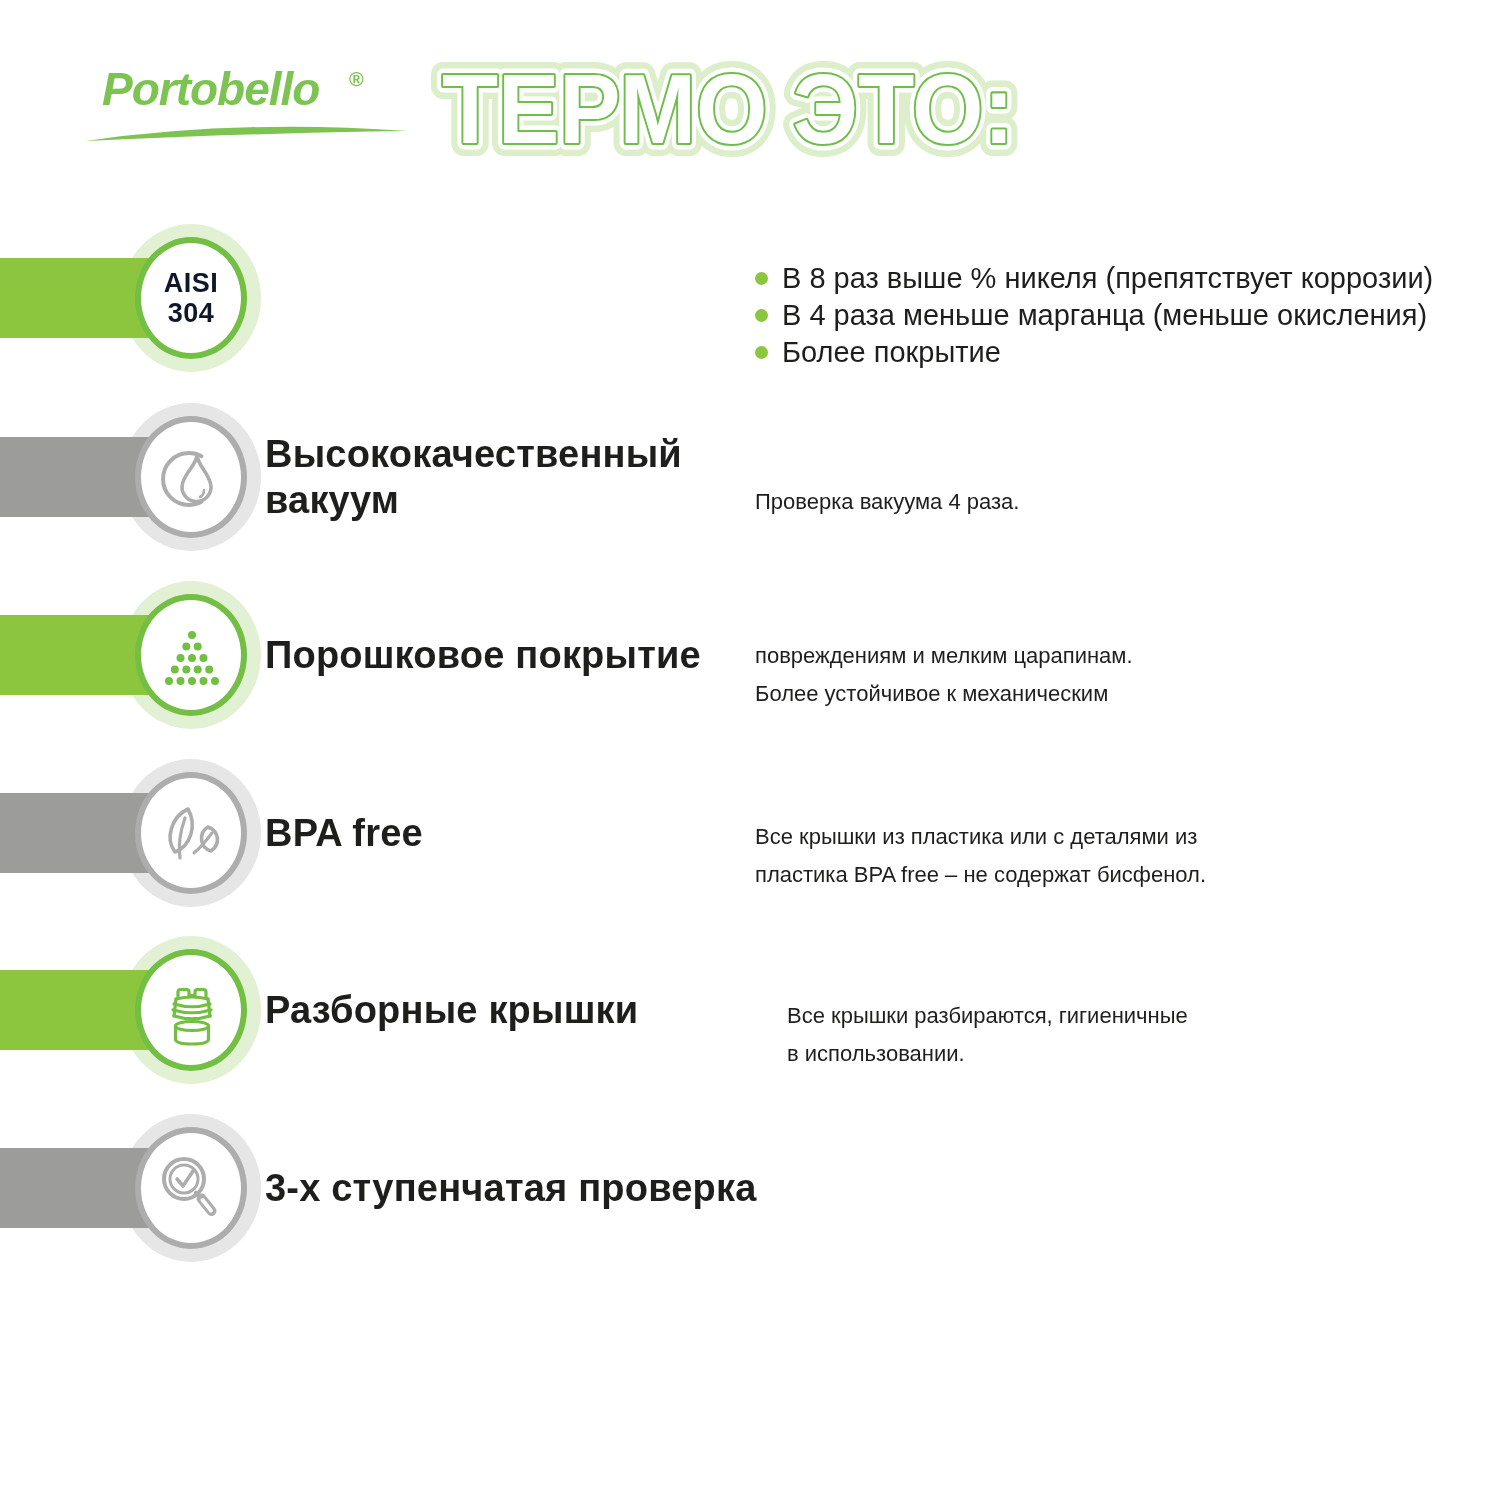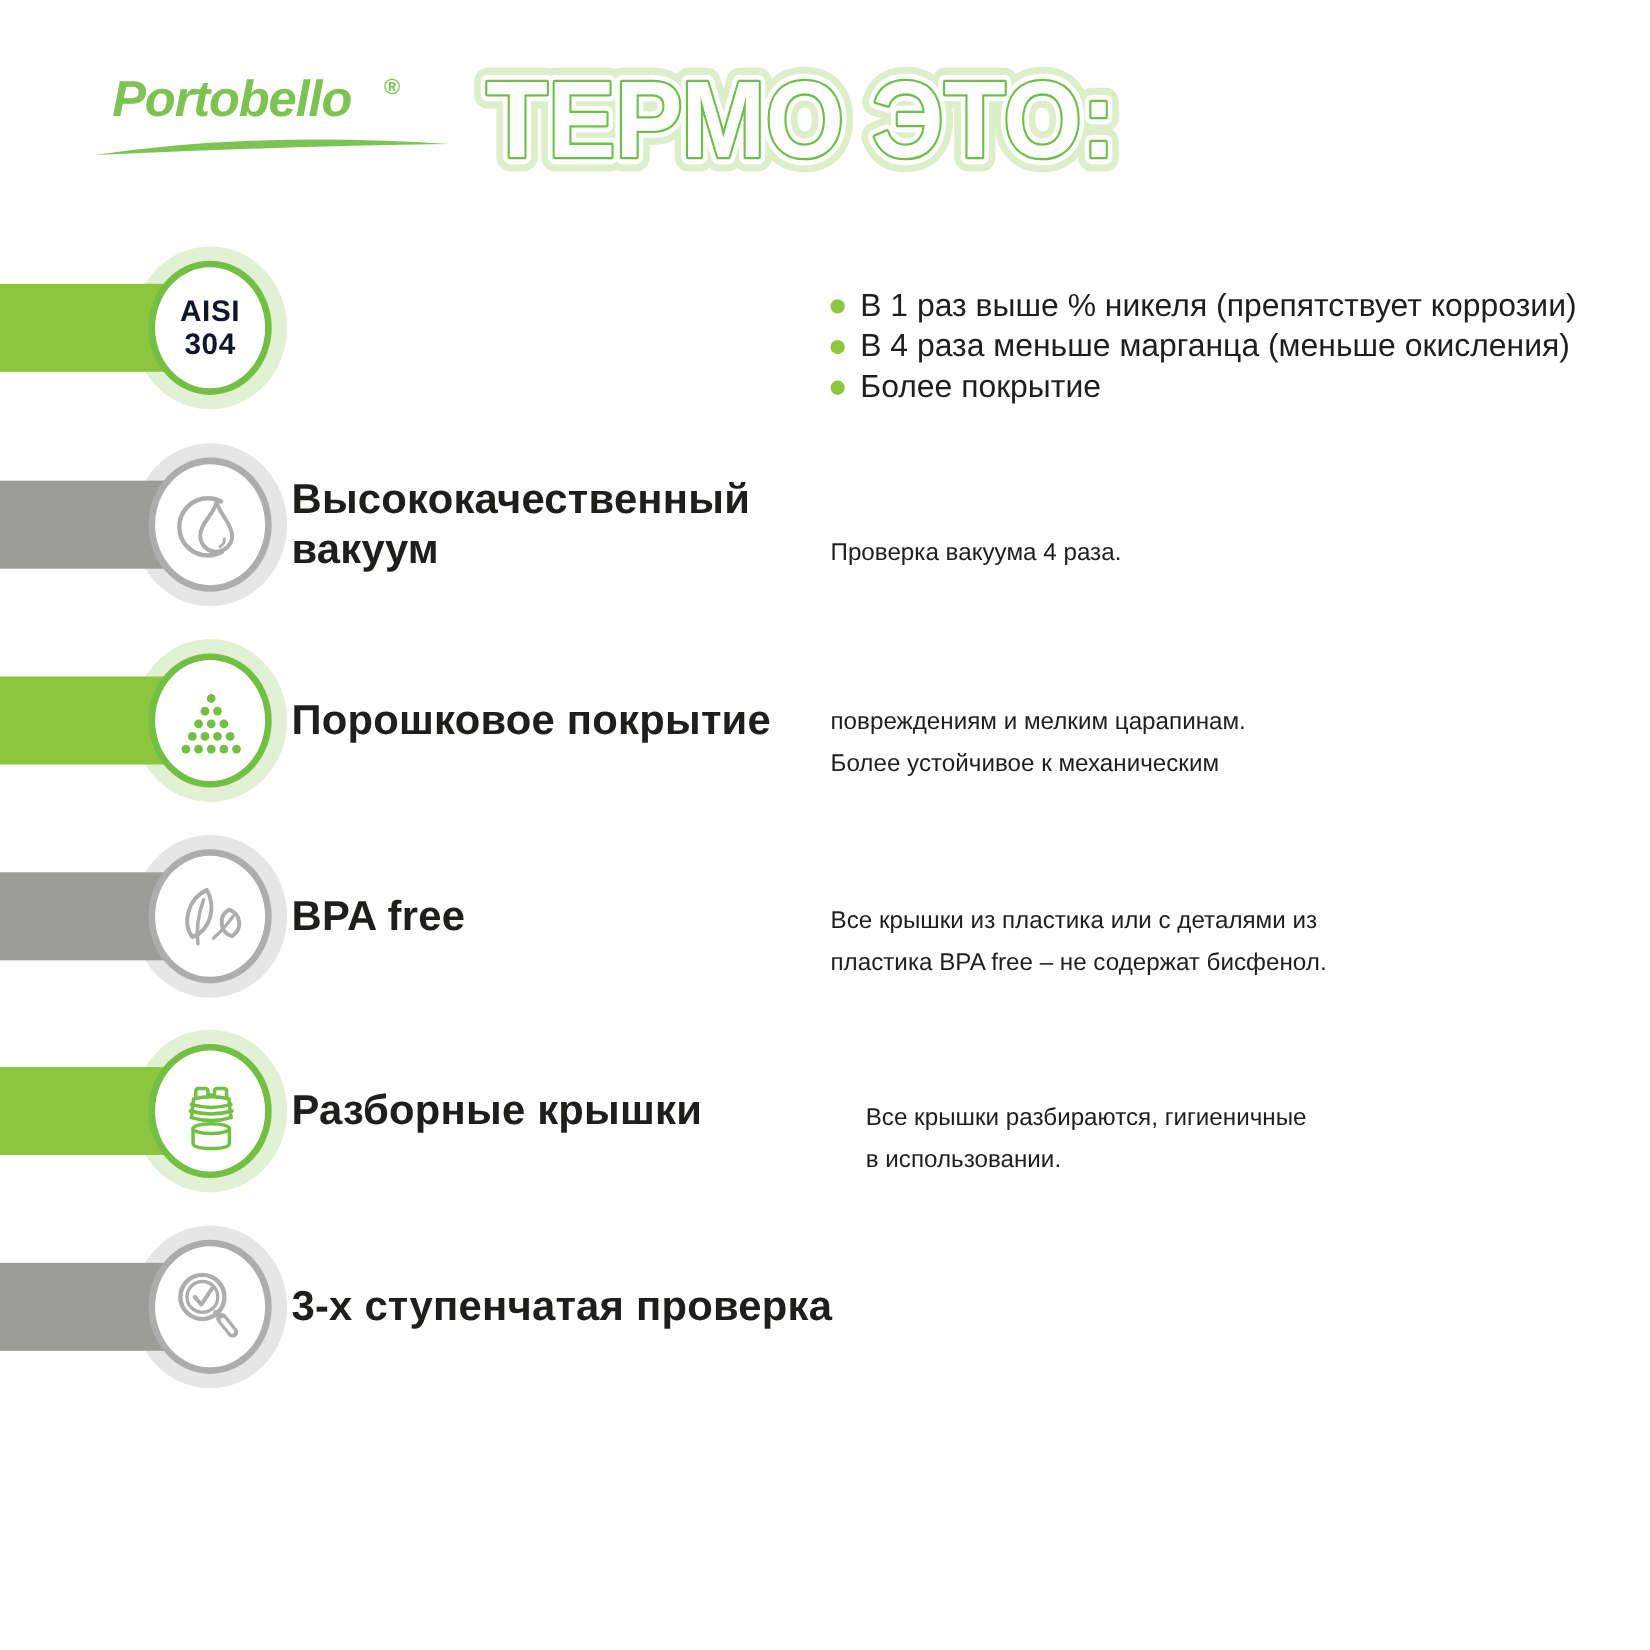--- a/index.html
+++ b/index.html
@@ -71,21 +71,21 @@
   <div class="row r1">
     <div class="halo g"></div>
     <div class="bar g"></div>
     <div class="circ g">
       <span class="badge-line">AISI</span>
       <span class="badge-line">304</span>
     </div>
     <div class="rcol bullets">
       <div class="bullet">
         <span class="dot"></span>
-        <span class="btxt">В 1 раз выше % никеля (препятствует коррозии)</span>
+        <span class="btxt">В 8 раз выше % никеля (препятствует коррозии)</span>
       </div>
       <div class="bullet">
         <span class="dot"></span>
         <span class="btxt">В 4 раза меньше марганца (меньше окисления)</span>
       </div>
       <div class="bullet">
         <span class="dot"></span>
         <span class="btxt">Более покрытие</span>
       </div>
     </div>

